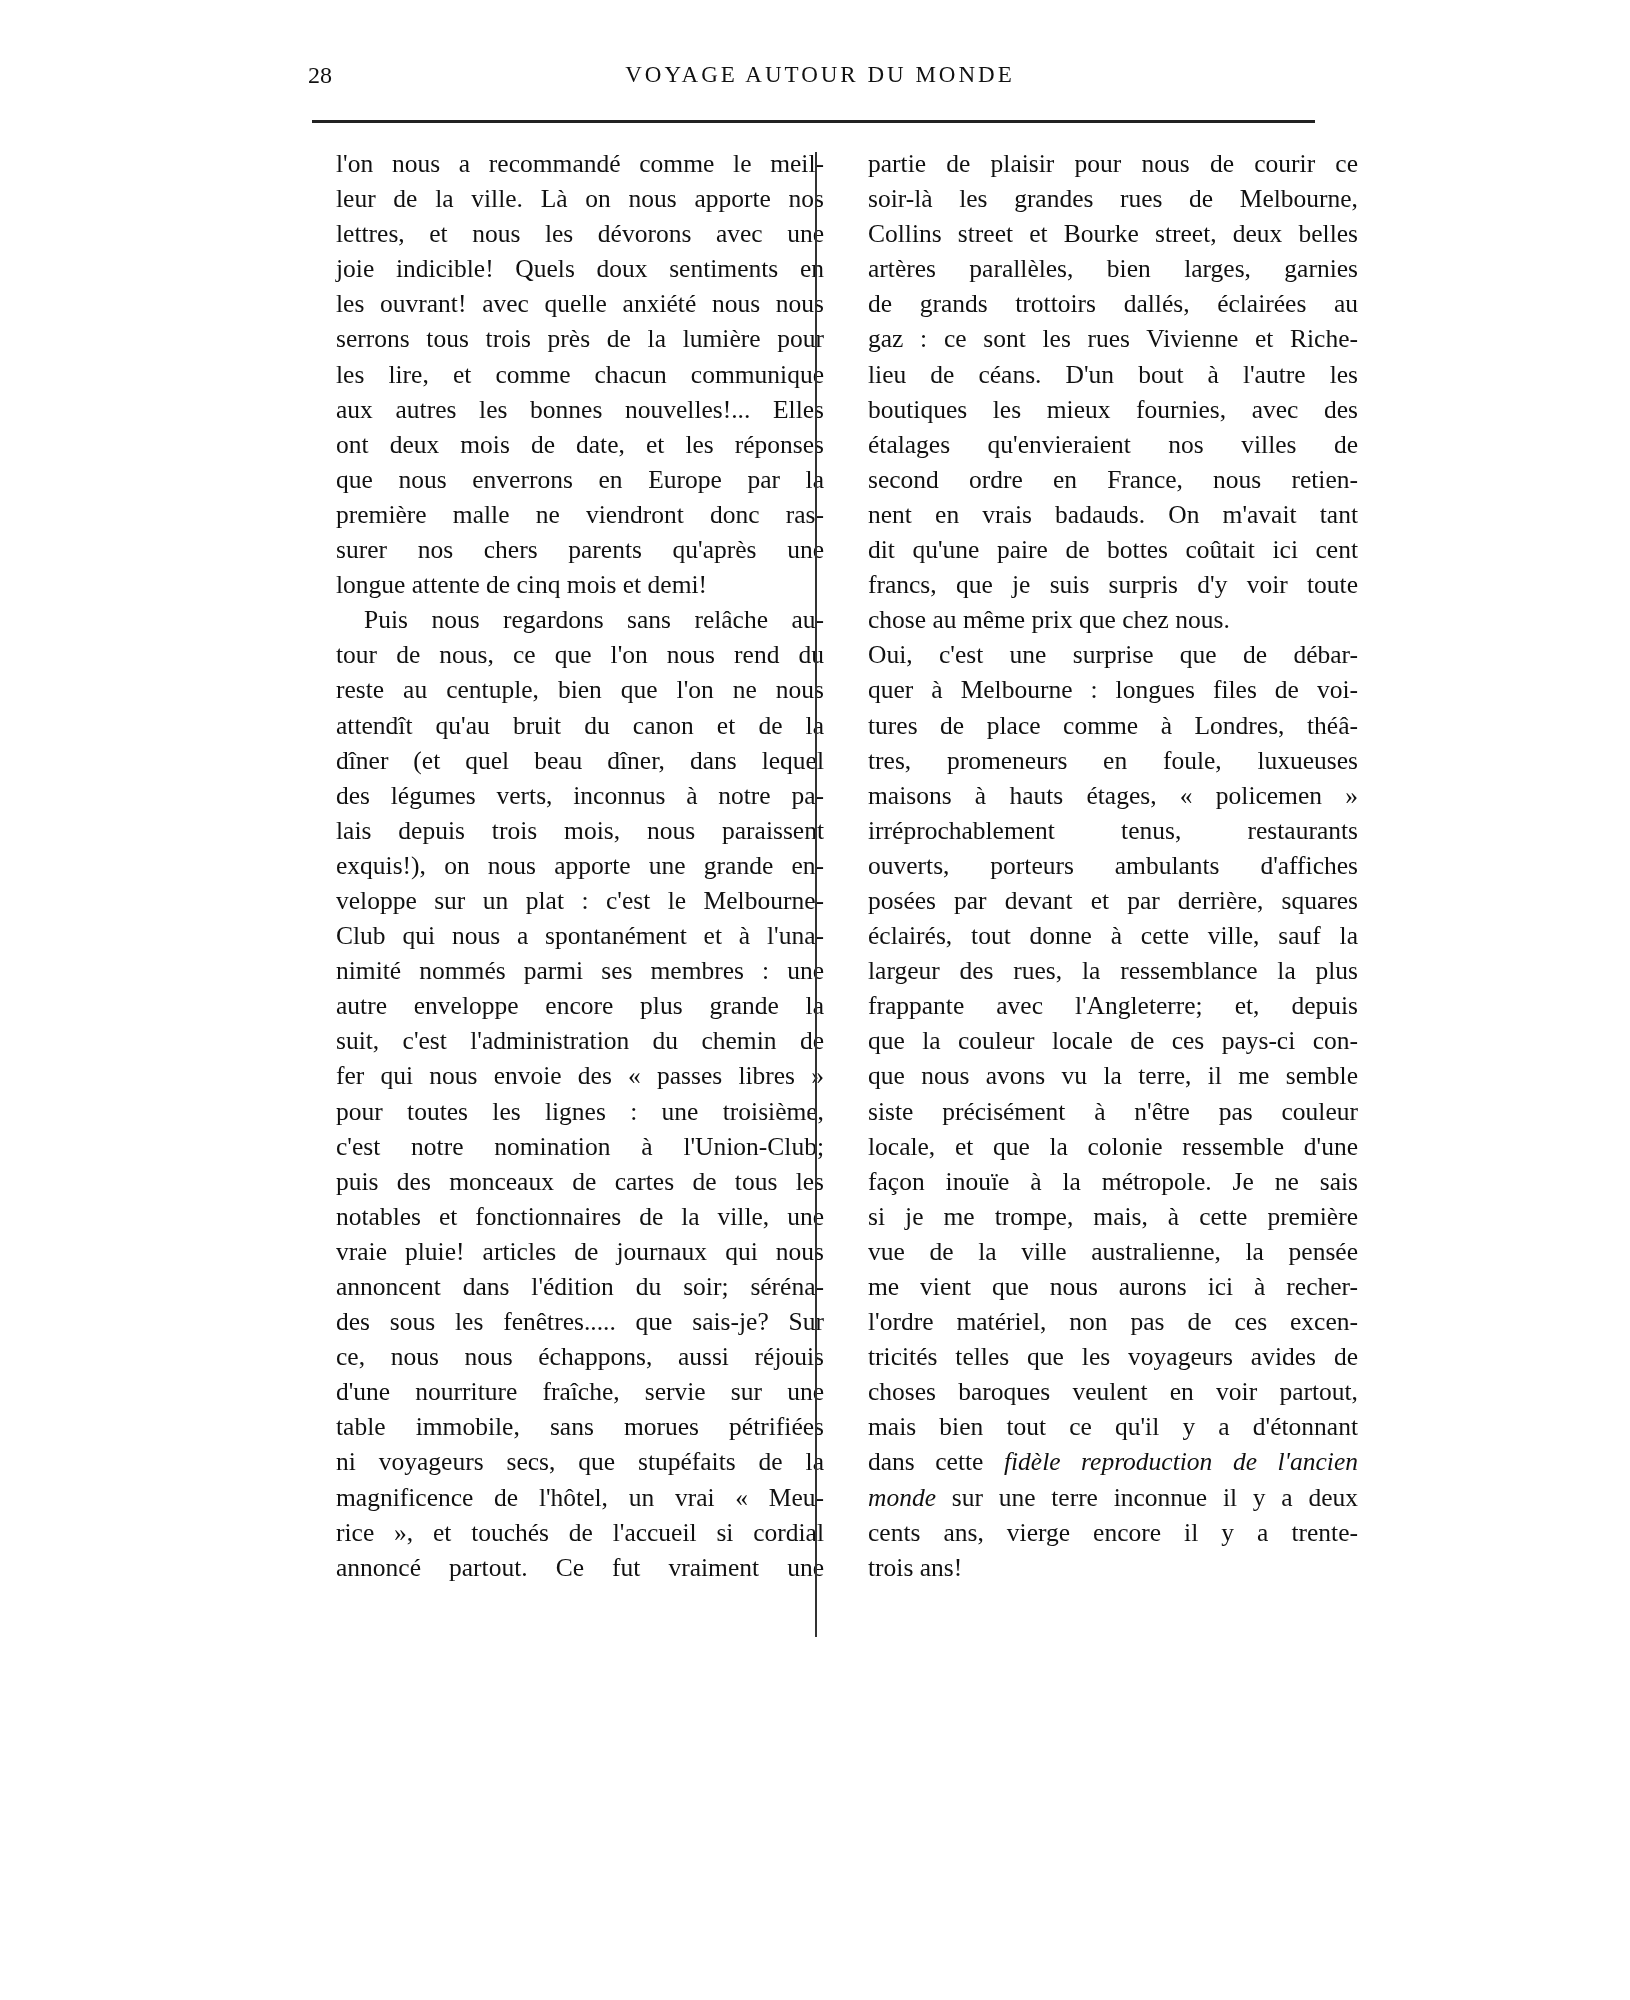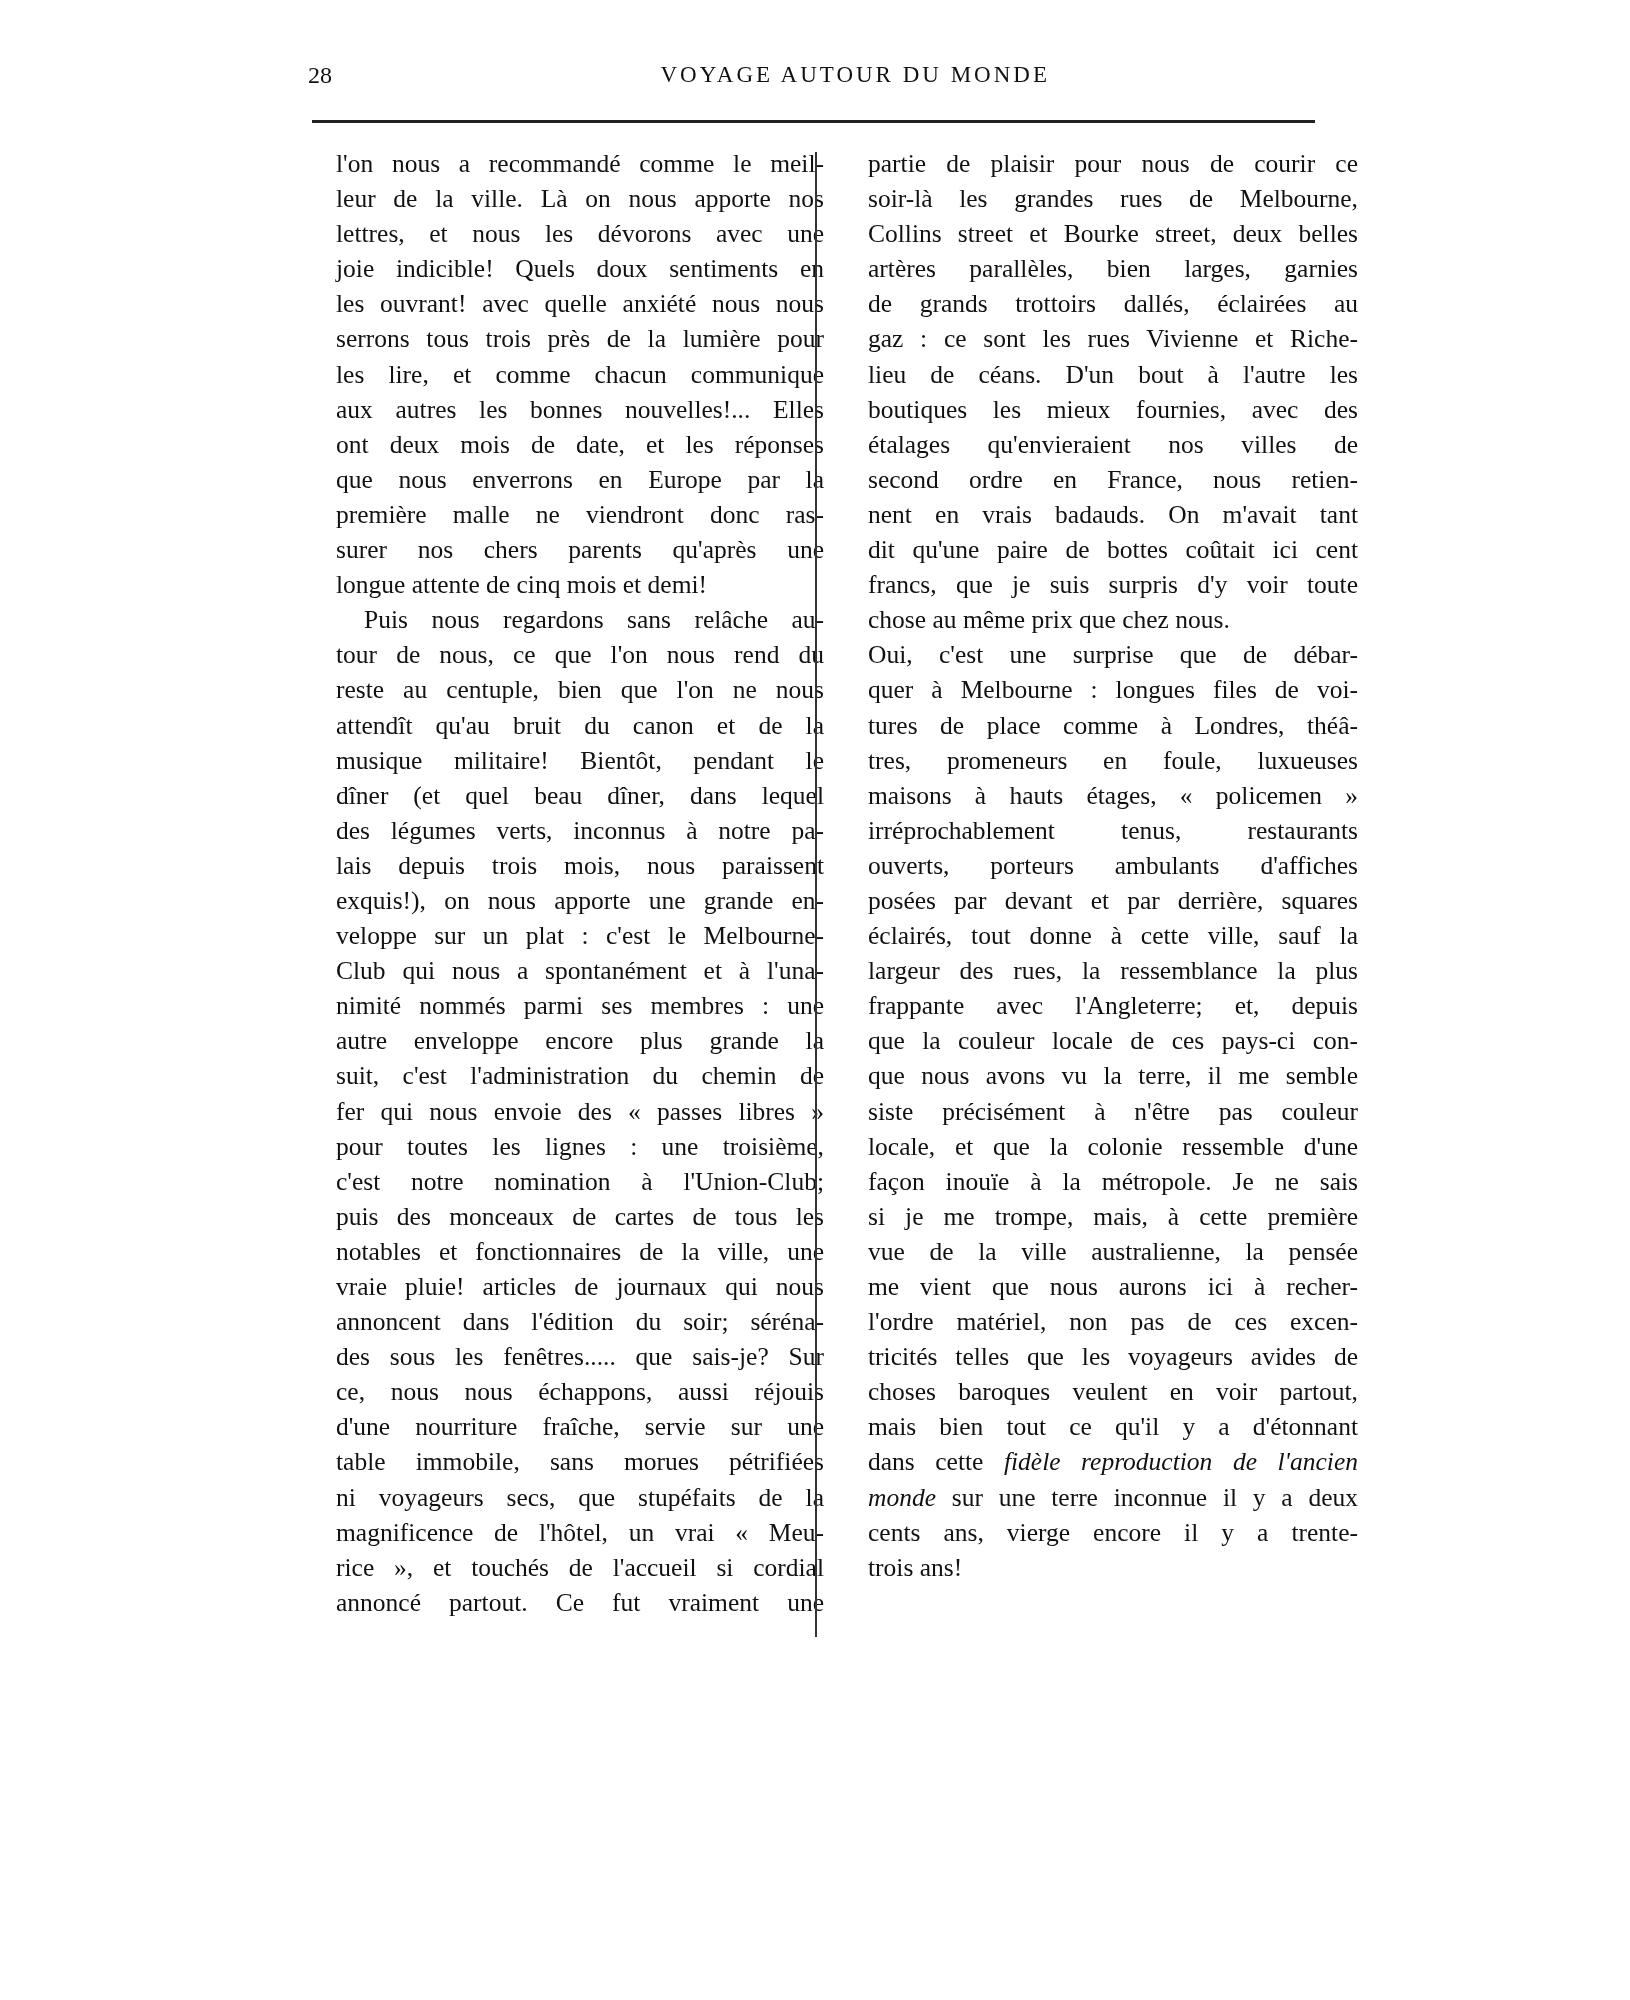--- a/index.html
+++ b/index.html
@@ -1,19 +1,19 @@
 <!DOCTYPE html>
 <html><head>
 <meta charset="utf-8">
 <style>
   html,body{margin:0;padding:0;background:#fff;}
   body{width:1630px;height:2000px;position:relative;overflow:hidden;
        font-family:"Liberation Serif","DejaVu Serif",serif;color:#111;}
   .folio{position:absolute;top:62px;left:308px;font-size:24px;}
-  .running{position:absolute;top:62px;left:590px;width:460px;text-align:right;
+  .running{position:absolute;top:62px;left:590px;width:460px;text-align:center;
            font-size:23px;letter-spacing:3px;}
   .rule{position:absolute;top:120px;left:312px;width:1003px;height:3px;background:#222;}
   .col{position:absolute;top:146px;font-size:25.5px;line-height:35.1px;margin-left:28px;}
   .col .ln{display:block;white-space:nowrap;text-align:justify;text-align-last:justify;height:35.1px;}
   .col .ln.last{text-align-last:left;}
   .col .ln.indent{padding-left:28px;}
   #left{left:308px;width:488px;}
   #right{left:840px;width:490px;}
   .divider{position:absolute;left:815px;top:152px;width:2px;height:1485px;background:#333;}
   i{font-style:italic;}
@@ -36,21 +36,20 @@
     <span class="ln">aux autres les bonnes nouvelles!... Elles</span>
     <span class="ln">ont deux mois de date, et les réponses</span>
     <span class="ln">que nous enverrons en Europe par la</span>
     <span class="ln">première malle ne viendront donc ras-</span>
     <span class="ln">surer nos chers parents qu'après une</span>
     <span class="ln last">longue attente de cinq mois et demi!</span>
     <span class="ln indent">Puis nous regardons sans relâche au-</span>
     <span class="ln">tour de nous, ce que l'on nous rend du</span>
     <span class="ln">reste au centuple, bien que l'on ne nous</span>
     <span class="ln">attendît qu'au bruit du canon et de la</span>
-    <span class="ln">musique militaire! Bientôt, pendant le</span>
     <span class="ln">dîner (et quel beau dîner, dans lequel</span>
     <span class="ln">des légumes verts, inconnus à notre pa-</span>
     <span class="ln">lais depuis trois mois, nous paraissent</span>
     <span class="ln">exquis!), on nous apporte une grande en-</span>
     <span class="ln">veloppe sur un plat : c'est le Melbourne-</span>
     <span class="ln">Club qui nous a spontanément et à l'una-</span>
     <span class="ln">nimité nommés parmi ses membres : une</span>
     <span class="ln">autre enveloppe encore plus grande la</span>
     <span class="ln">suit, c'est l'administration du chemin de</span>
     <span class="ln">fer qui nous envoie des « passes libres »</span>

